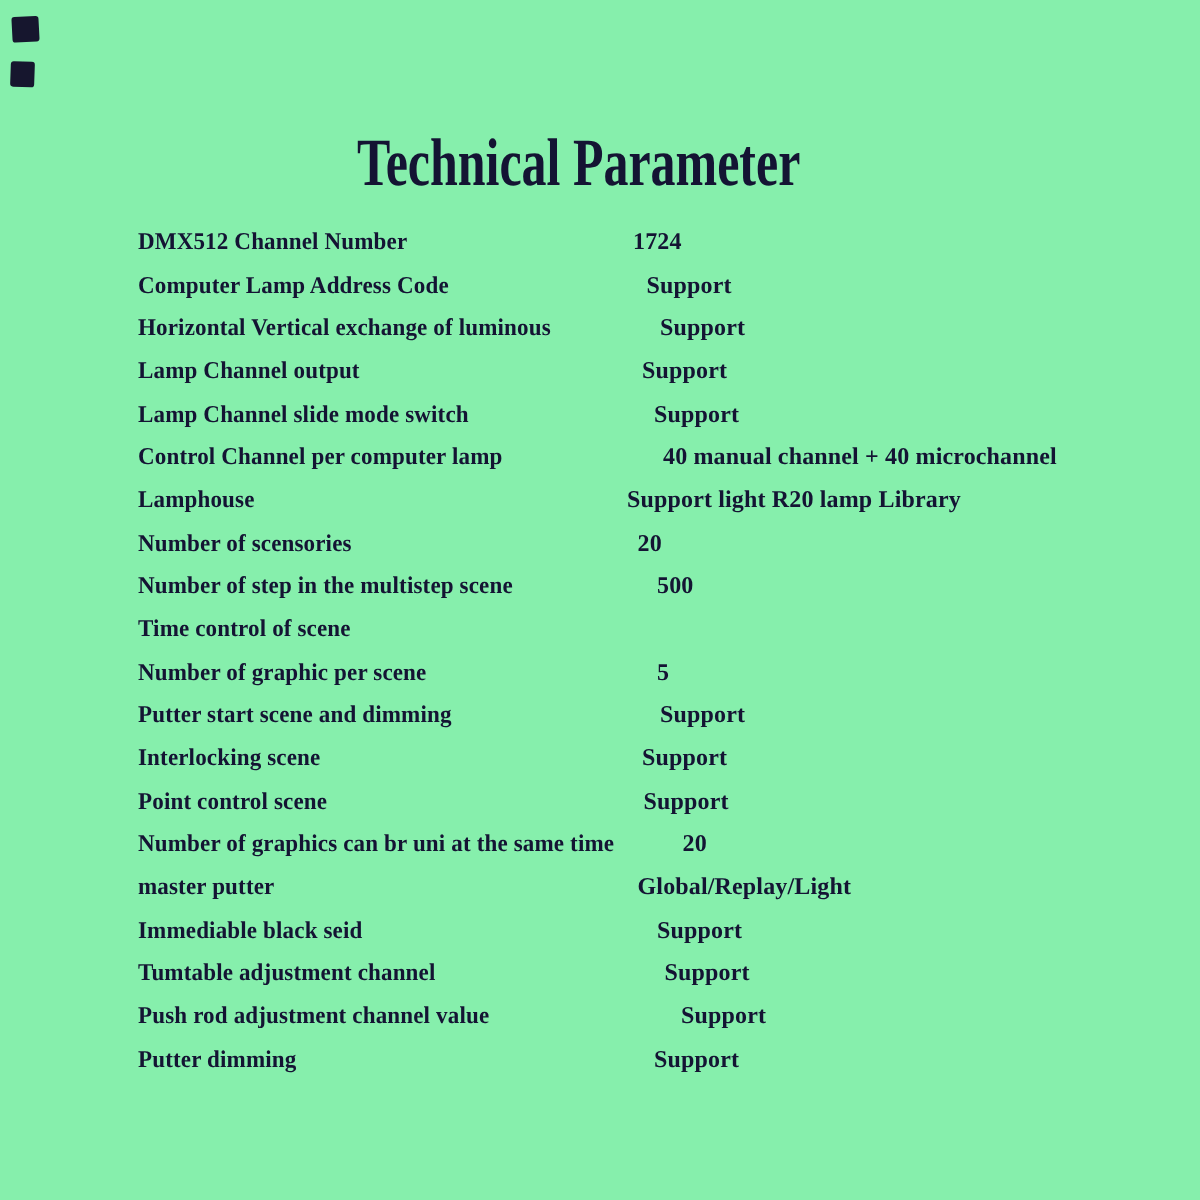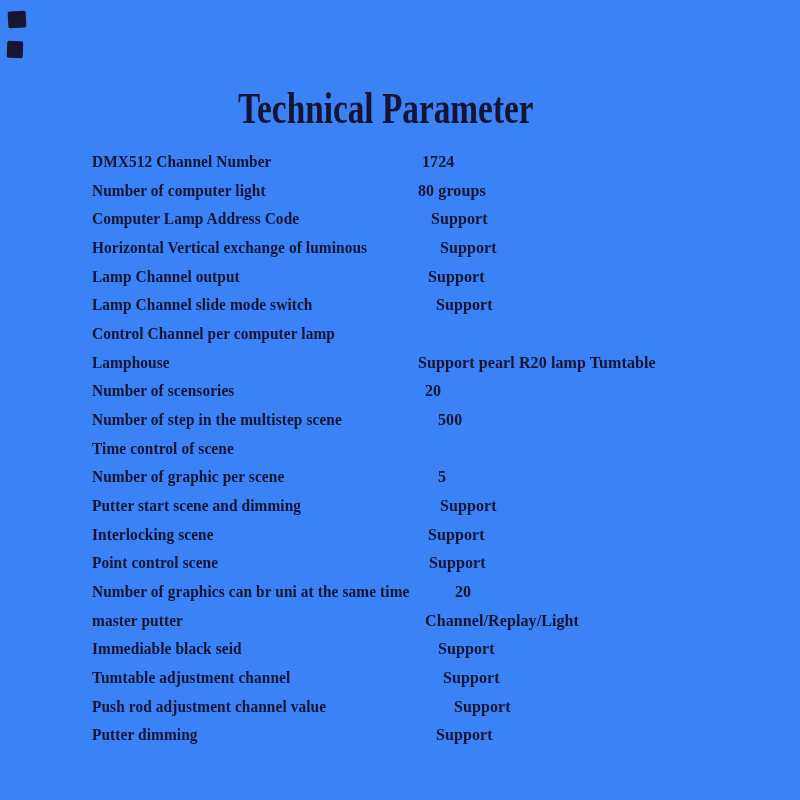--- a/index.html
+++ b/index.html
@@ -1,20 +1,20 @@
 <!DOCTYPE html>
 <html><head>
 <meta charset="utf-8">
 <style>
   html, body { margin: 0; padding: 0; background: #ffffff; }
   .page {
     position: relative;
     width: 800px;
     height: 800px;
-    background: #3b82f6;
+    background: #86efac;
     overflow: hidden;
     font-family: "Liberation Serif", "DejaVu Serif", serif;
     color: #141433;
   }
   
   .corner-mark {
     position: absolute;
     background: #16162e;
     border-radius: 2px;
   }
@@ -67,46 +67,43 @@
   <div class="corner-mark m1"></div>
   <div class="corner-mark m2"></div>
 
   <div class="title">Technical Parameter</div>
 
   <div class="rows">
     <div class="row" style="--vx:330px">
       <span class="lbl">DMX512 Channel Number</span>
       <span class="val">1724</span>
     </div>
-    <div class="row" style="--vx:326px">
-      <span class="lbl">Number of computer light</span>
-      <span class="val">80 groups</span>
-    </div>
     <div class="row" style="--vx:339px">
       <span class="lbl">Computer Lamp Address Code</span>
       <span class="val">Support</span>
     </div>
     <div class="row" style="--vx:348px">
       <span class="lbl">Horizontal Vertical exchange of luminous</span>
       <span class="val">Support</span>
     </div>
     <div class="row" style="--vx:336px">
       <span class="lbl">Lamp Channel output</span>
       <span class="val">Support</span>
     </div>
     <div class="row" style="--vx:344px">
       <span class="lbl">Lamp Channel slide mode switch</span>
       <span class="val">Support</span>
     </div>
     <div class="row" style="--vx:350px">
       <span class="lbl">Control Channel per computer lamp</span>
+      <span class="val">40 manual channel + 40 microchannel</span>
     </div>
     <div class="row" style="--vx:326px">
       <span class="lbl">Lamphouse</span>
-      <span class="val">Support pearl R20 lamp Tumtable</span>
+      <span class="val">Support light R20 lamp Library</span>
     </div>
     <div class="row" style="--vx:333px">
       <span class="lbl">Number of scensories</span>
       <span class="val">20</span>
     </div>
     <div class="row" style="--vx:346px">
       <span class="lbl">Number of step in the multistep scene</span>
       <span class="val">500</span>
     </div>
     <div class="row" style="--vx:334px">
@@ -127,21 +124,21 @@
     <div class="row" style="--vx:337px">
       <span class="lbl">Point control scene</span>
       <span class="val">Support</span>
     </div>
     <div class="row" style="--vx:363px">
       <span class="lbl">Number of graphics can br uni at the same time</span>
       <span class="val">20</span>
     </div>
     <div class="row" style="--vx:333px">
       <span class="lbl">master putter</span>
-      <span class="val">Channel/Replay/Light</span>
+      <span class="val">Global/Replay/Light</span>
     </div>
     <div class="row" style="--vx:346px">
       <span class="lbl">Immediable black seid</span>
       <span class="val">Support</span>
     </div>
     <div class="row" style="--vx:351px">
       <span class="lbl">Tumtable adjustment channel</span>
       <span class="val">Support</span>
     </div>
     <div class="row" style="--vx:362px">

